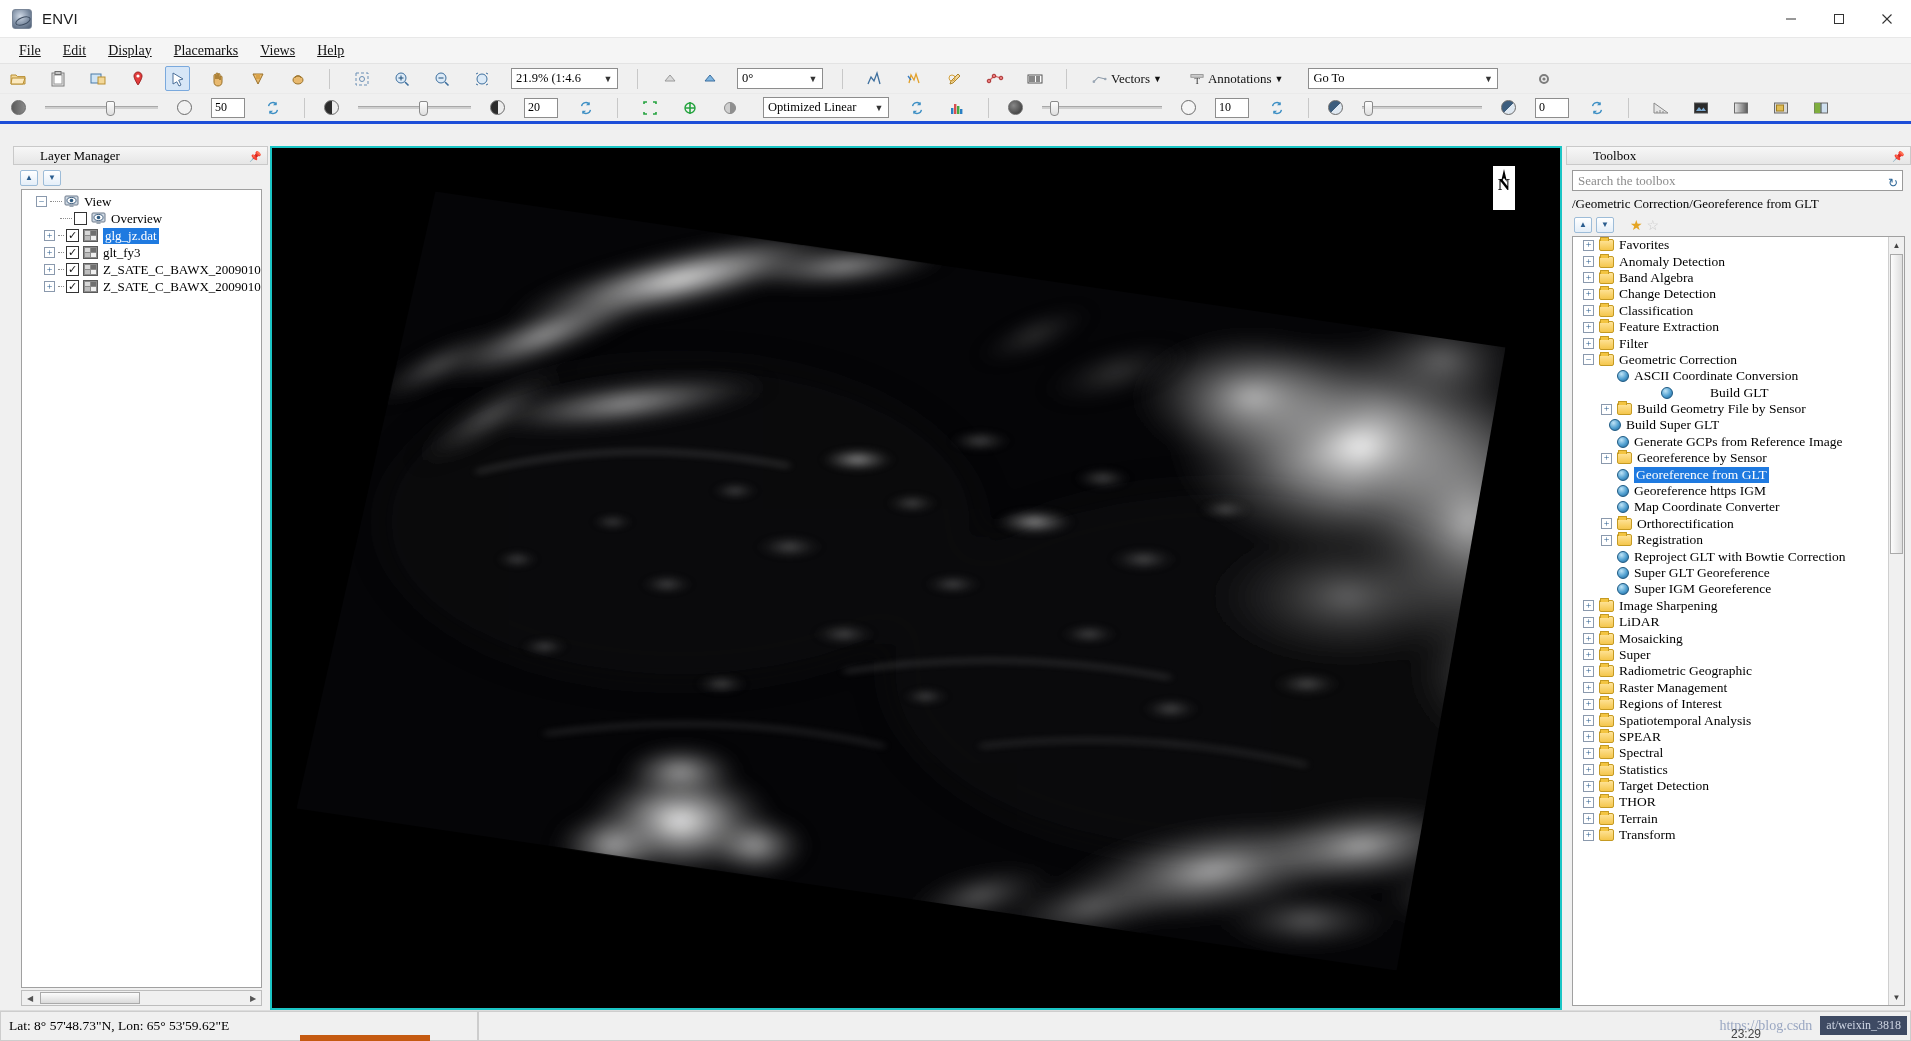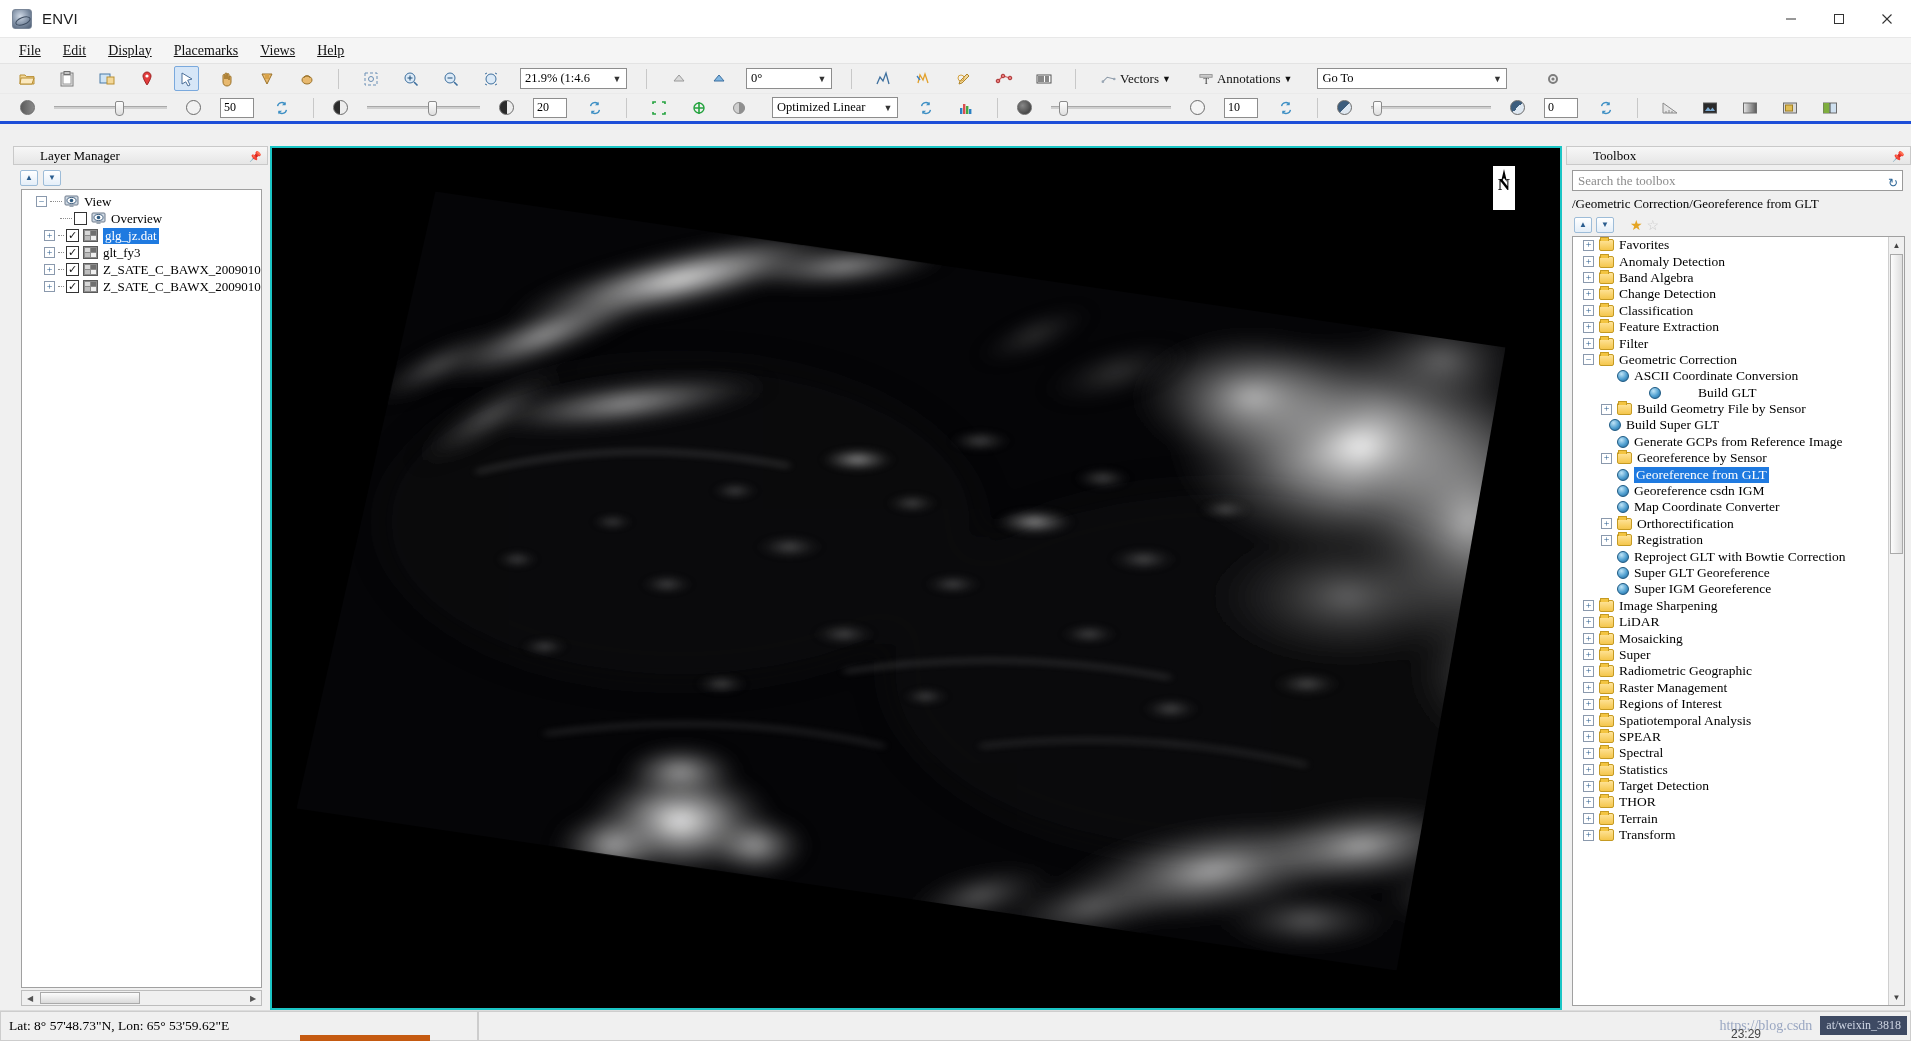--- a/index.html
+++ b/index.html
@@ -46,21 +46,21 @@
     padding-left: 8px; border-bottom: 1px solid #e3e3e3;
   }
   .menuitem {
     font-size: 14px; color: #111; padding: 2px 11px; font-family: "Liberation Serif", serif;
   }
   .menuitem u { }
 
   
   #toolbar1, #toolbar2 {
     height: 30px; background: #f0f0f0; display: flex; align-items: center;
-    padding-left: 14px; gap: 15px;
+    padding-left: 5px; gap: 15px;
   }
   #toolbar1 { border-bottom: 1px solid #eaeaea; }
   #toolbar2 { border-bottom: 3px solid #1d4ed8; }
   .tbtn {
     width: 25px; height: 25px; display: flex; align-items: center; justify-content: center;
     border: 1px solid transparent; border-radius: 2px;
   }
   .tbtn.active { border: 1px solid #7aa9dd; background: #d6e6f7; }
   .tsep { width: 1px; height: 20px; background: #c8c8c8; margin: 0 4px; }
   .combo {
@@ -869,21 +869,21 @@
           <span class="tbx-expander">−</span>
           <span class="tbx-spacer" style="width: 5px;"></span>
           <span class="folder"></span>
           <span>Geometric Correction</span>
         </div>
         <div class="tbrow" style="padding-left: 28px;">
           <span class="tbx-spacer" style="width: 16px;"></span>
           <span class="gball"></span>
           <span>ASCII Coordinate Conversion</span>
         </div>
-        <div class="tbrow" style="padding-left: 28px; gap: 32px;">
+        <div class="tbrow" style="padding-left: 40px; gap: 32px;">
           <span class="tbx-spacer" style="width: 16px;"></span>
           <span class="gball"></span>
           <span>Build GLT</span>
         </div>
         <div class="tbrow" style="padding-left: 28px;">
           <span class="tbx-expander">+</span>
           <span class="tbx-spacer" style="width: 5px;"></span>
           <span class="folder"></span>
           <span>Build Geometry File by Sensor</span>
         </div>
@@ -904,21 +904,21 @@
           <span>Georeference by Sensor</span>
         </div>
         <div class="tbrow" style="padding-left: 28px;">
           <span class="tbx-spacer" style="width: 16px;"></span>
           <span class="gball"></span>
           <span class="tbhl">Georeference from GLT</span>
         </div>
         <div class="tbrow" style="padding-left: 28px;">
           <span class="tbx-spacer" style="width: 16px;"></span>
           <span class="gball"></span>
-          <span>Georeference csdn IGM</span>
+          <span>Georeference https IGM</span>
         </div>
         <div class="tbrow" style="padding-left: 28px;">
           <span class="tbx-spacer" style="width: 16px;"></span>
           <span class="gball"></span>
           <span>Map Coordinate Converter</span>
         </div>
         <div class="tbrow" style="padding-left: 28px;">
           <span class="tbx-expander">+</span>
           <span class="tbx-spacer" style="width: 5px;"></span>
           <span class="folder"></span>

